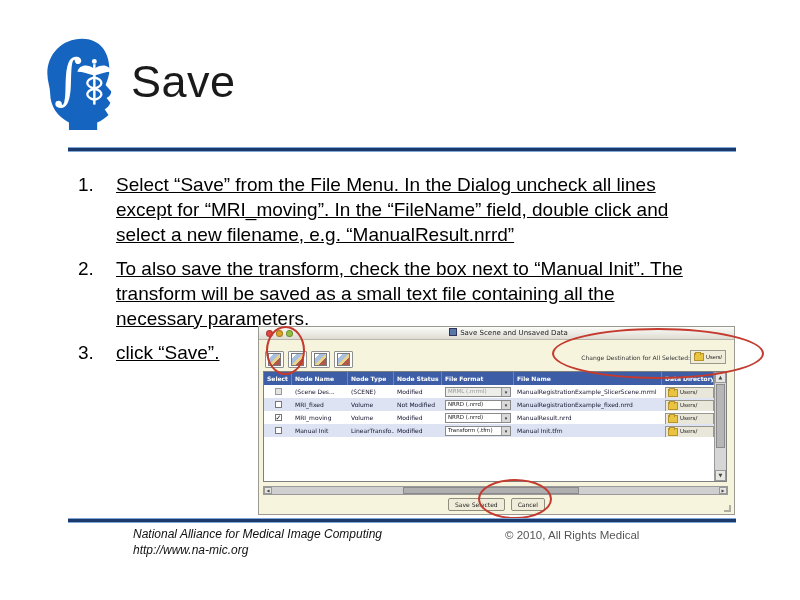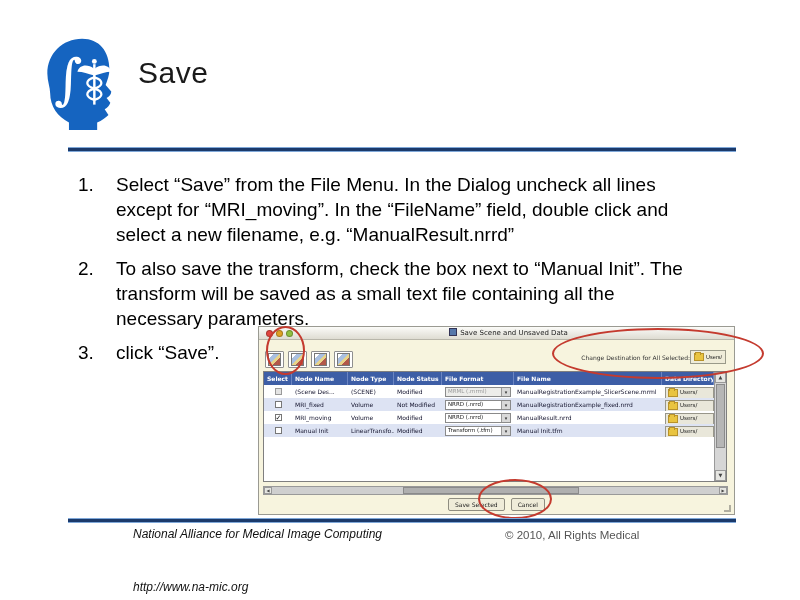--- a/index.html
+++ b/index.html
@@ -1,35 +1,35 @@
 <!DOCTYPE html>
 <html><head>
 <meta charset="utf-8">
 <style>
   html,body{margin:0;padding:0;background:#888;}
   #slide{position:relative;width:800px;height:600px;background:#fff;overflow:hidden;
          font-family:"Liberation Sans",sans-serif;color:#000;}
 
   
   #logo{position:absolute;left:40px;top:36px;width:88px;height:94px;}
-  #page-title{position:absolute;left:138px;top:56px;font-size:30px;letter-spacing:.5px;color:#1a1a1a;}
+  #page-title{position:absolute;left:131px;top:56px;font-size:45px;letter-spacing:.5px;color:#1a1a1a;}
   .rule{position:absolute;left:68px;width:668px;height:5px;
         background:linear-gradient(#7FA8D9 0 1px,#1B3A6B 1px 4px,#7FA8D9 4px 5px);}
   #rule-top{top:147px;}
   #rule-bottom{top:518px;}
 
   
   #steps{position:absolute;left:78px;top:172px;width:612px;}
   .step{display:flex;margin-bottom:9px;}
   .num{width:38px;flex:none;font-size:19px;line-height:25px;}
-  .stext{flex:1;font-size:19px;line-height:25px;}
+  .stext{flex:1;font-size:19px;line-height:25px;text-decoration:underline;}
 
   
   #footer-org{position:absolute;left:133px;top:527px;font-size:12px;font-style:italic;color:#111;text-align:right;}
-  #footer-url{position:absolute;left:133px;top:543px;font-size:12px;font-style:italic;color:#111;margin-top:37px;}
+  #footer-url{position:absolute;left:133px;top:543px;font-size:12px;font-style:italic;color:#111;}
   #footer-copy{position:absolute;left:505px;top:529px;font-size:11.5px;color:#555;}
 
   
   #dialog{position:absolute;left:258px;top:326px;width:477px;height:189px;
           background:#F7F4DE;border:1px solid #9a9a92;box-sizing:border-box;
           font-family:"DejaVu Sans",sans-serif;}
   #titlebar{position:relative;height:12px;background:linear-gradient(#FBFBF8,#DEDCD2);
             border-bottom:1px solid #b8b6aa;padding-left:24px;}
   #lights{position:absolute;left:7px;top:3px;display:flex;gap:3px;}
   .light{width:5px;height:5px;border-radius:50%;border:.5px solid rgba(0,0,0,.25);}

